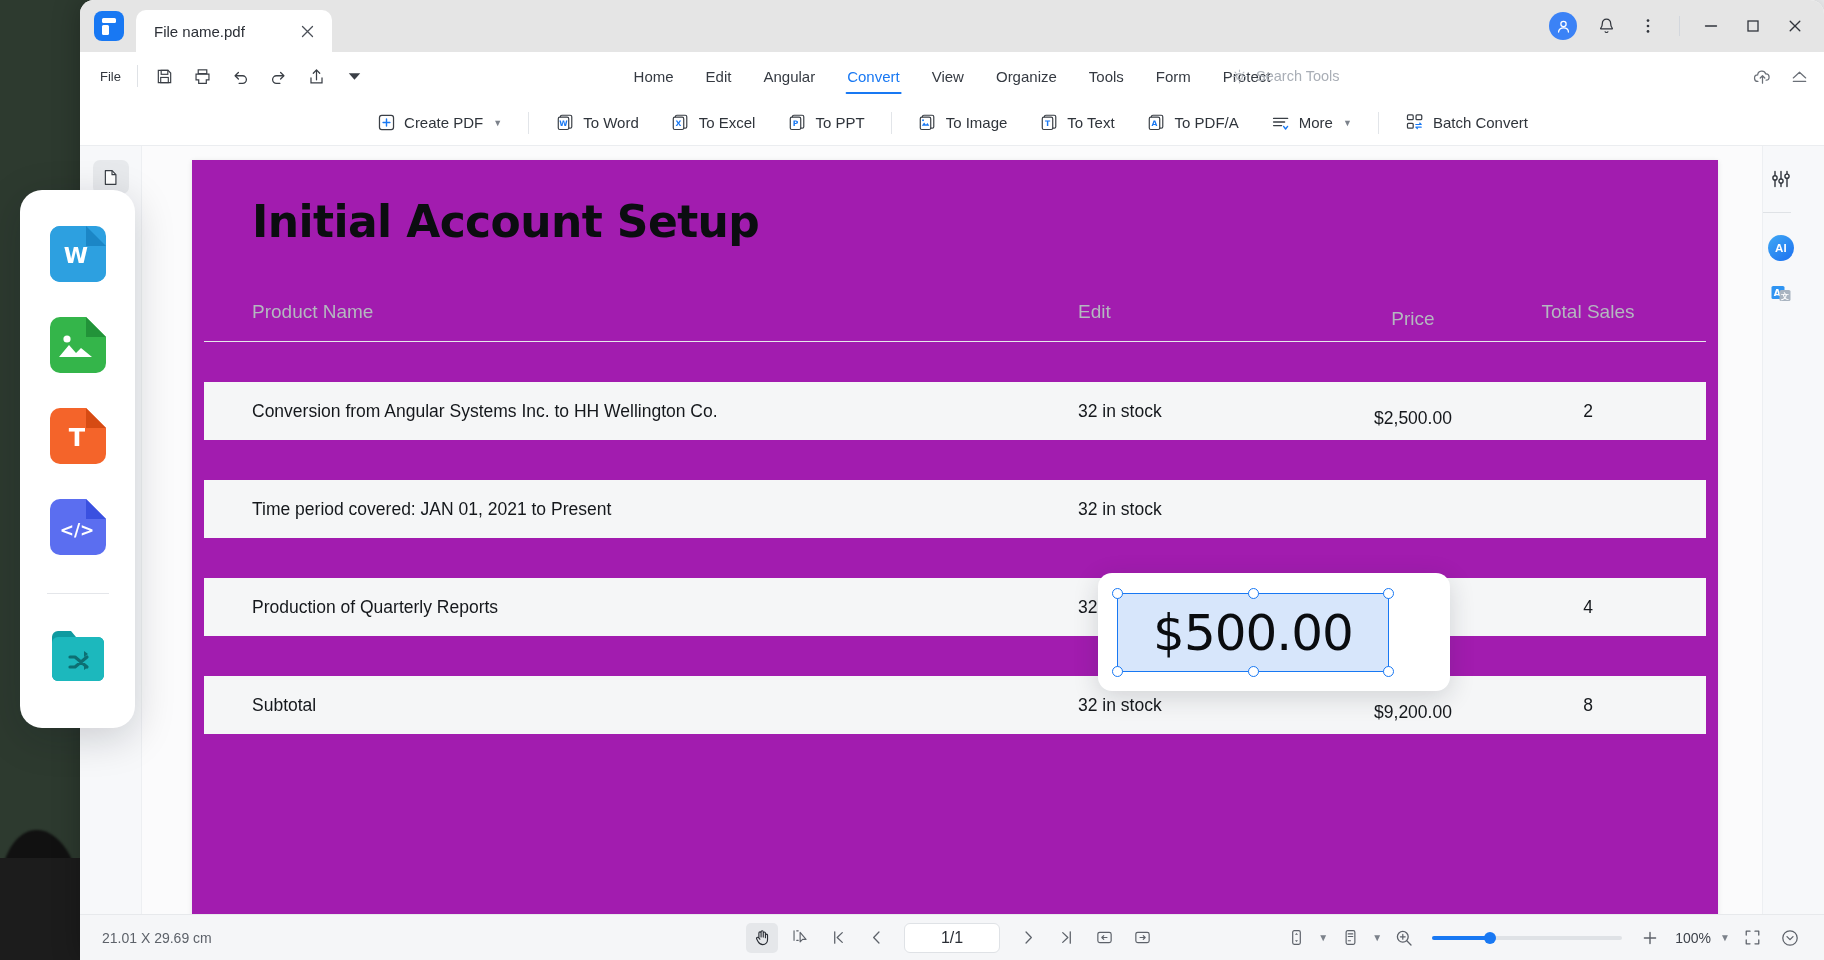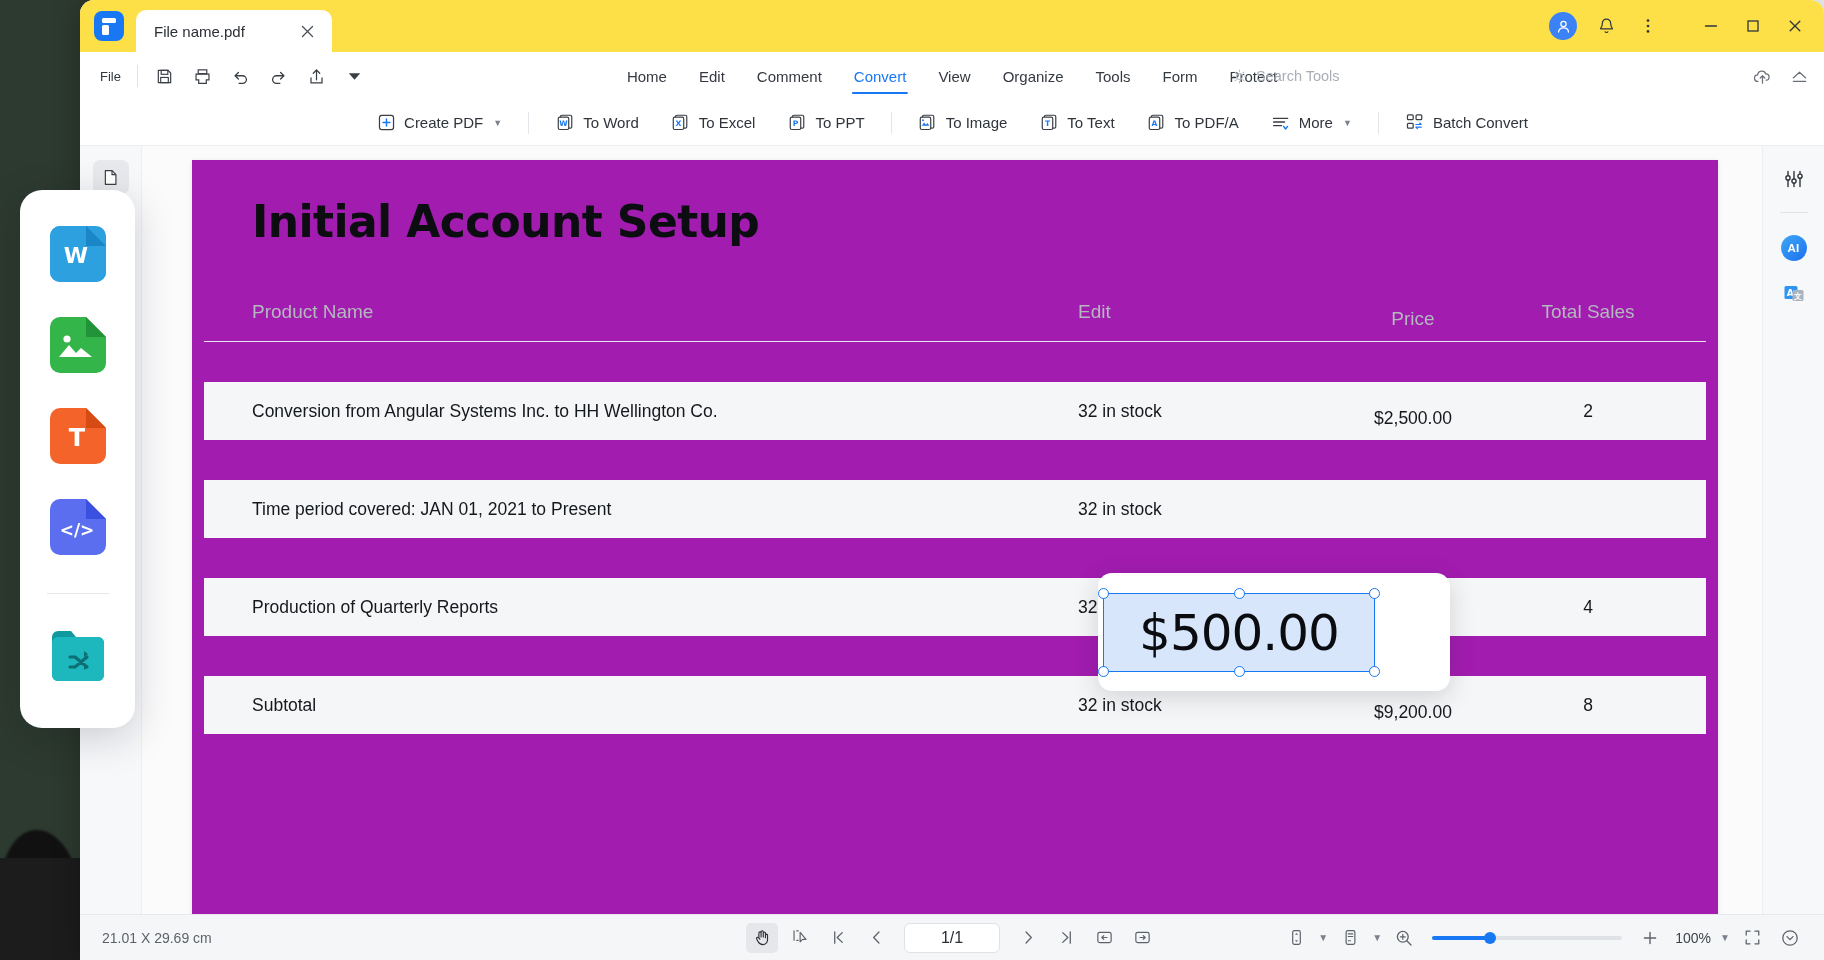--- a/index.html
+++ b/index.html
@@ -34,21 +34,21 @@
   #app-window {
     position:absolute; left:80px; top:0; width:1744px; height:960px;
     background:#ffffff;
     border-radius:14px 14px 0 0;
     box-shadow: 0 0 28px rgba(0,0,0,.28);
     overflow:hidden;
   }
 
   
   #titlebar {
-    position:relative; height:52px; background:#fde047;
+    position:relative; height:52px; background:#e5e5e5;
     display:flex; align-items:flex-end;
   }
   #app-logo {
     width:30px;height:30px;border-radius:8px;background:#1878f3;
     margin:0 12px 11px 14px; position:relative; flex:none;
   }
   #app-logo::before{
     content:""; position:absolute; left:8px; top:7px; width:14px;height:5px;
     background:#fff; border-radius:1.5px;
   }
@@ -146,21 +146,21 @@
   #collapse-btn{
     position:absolute; bottom:16px; left:13px;
     width:36px;height:34px;border-radius:7px;
     display:flex;align-items:center;justify-content:center; color:#4d525a;
   }
 
   
   #right-rail{
     position:absolute; right:0; top:0; width:62px; height:100%;
     background:#f7f8fa; border-left:1px solid #edeff2;
-    display:flex; flex-direction:column; align-items:center; padding-top:16px; gap:12px;
+    display:flex; flex-direction:column; align-items:flex-start; padding-top:16px; gap:12px;
   }
   .rr-btn{ width:36px;height:34px; display:flex;align-items:center;justify-content:center; }
   .rr-sep{ width:28px;height:1px;background:#dfe2e6; margin:4px 0 6px; }
   #ai-badge{
     width:26px;height:26px;border-radius:50%;
     background:linear-gradient(140deg,#3fa9f5,#1c6ff0);
     color:#fff; font-size:11.5px; font-weight:bold;
     display:flex;align-items:center;justify-content:center; letter-spacing:.3px;
   }
 
@@ -203,21 +203,21 @@
   .thead .col-sales{ text-align:center; }
 
   
   #selection-card{
     position:absolute; left:906px; top:413px;
     width:352px; height:118px;
     background:#fff; border-radius:14px;
     box-shadow:0 6px 26px rgba(24,30,45,.16);
   }
   #selection-box{
-    position:absolute; left:5px; top:20px; width:272px; height:79px;
+    position:absolute; left:19px; top:20px; width:272px; height:79px;
     background:#d7e6fb;
     border:1.6px solid #1878f3;
   }
   #selection-text{
     position:absolute; inset:0; display:flex; align-items:center; justify-content:center;
     font-size:50px; font-weight:500; color:#0a0c0f; letter-spacing:-1px;
     font-family:"DejaVu Sans", sans-serif;
   }
   .handle{
     position:absolute; width:11px;height:11px;border-radius:50%;
@@ -375,21 +375,21 @@
       <div class="qt">
         <svg width="19" height="19" viewBox="0 0 20 20">
             <path d="M4 6.5h12l-6 7z" fill="#3a3f46"></path>
           </svg>
       </div>
     </div>
 
     <div id="ribbon-tabs">
       <div class="rtab">Home</div>
       <div class="rtab">Edit</div>
-      <div class="rtab">Comment</div>
+      <div class="rtab">Angular</div>
       <div class="rtab active">Convert</div>
       <div class="rtab">View</div>
       <div class="rtab">Organize</div>
       <div class="rtab">Tools</div>
       <div class="rtab">Form</div>
       <div class="rtab">Protect</div>
     </div>
 
     <div id="search-tools">
       <span>

